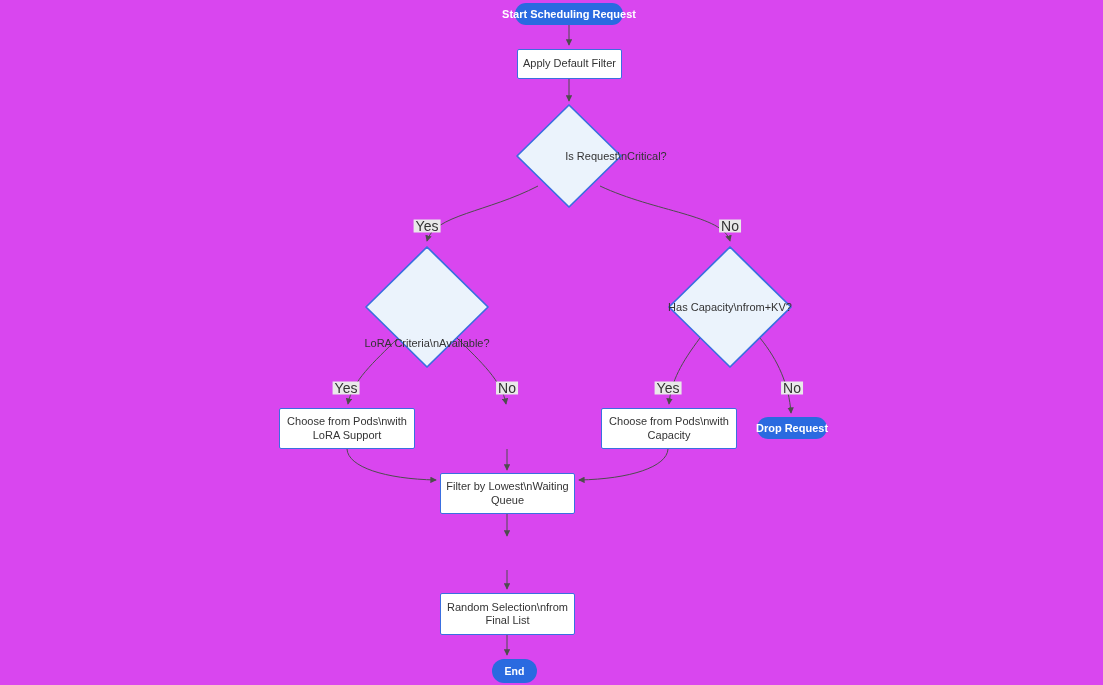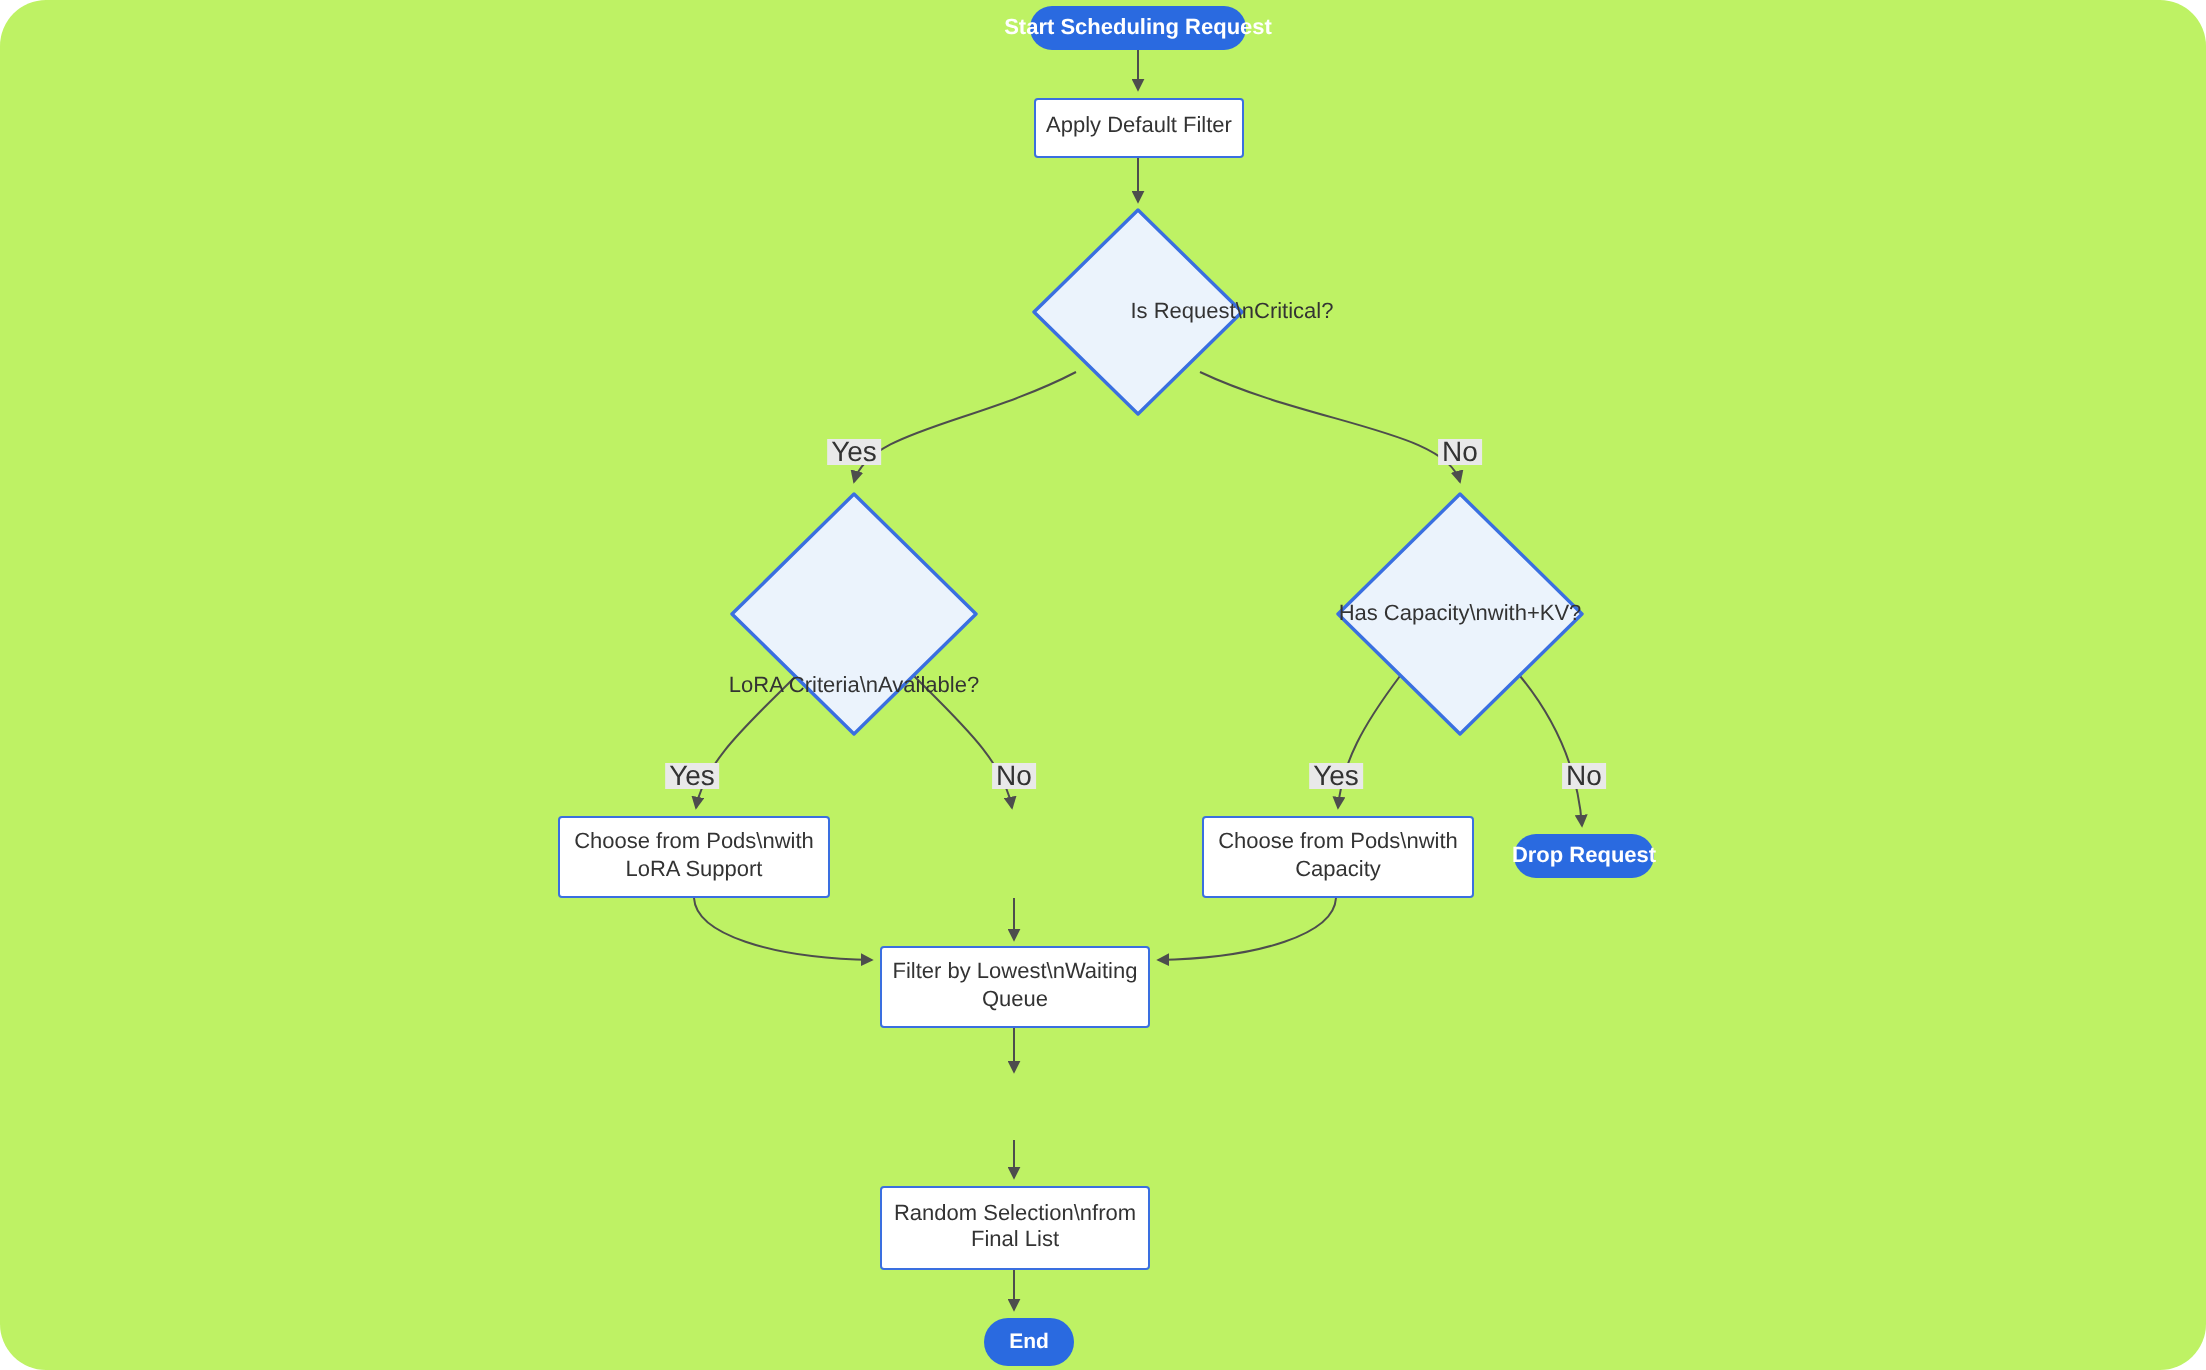--- a/index.html
+++ b/index.html
@@ -1,18 +1,18 @@
 <!DOCTYPE html>
 <html style="--accent-blue: #2a6ae0; --node-border: #3a6fe0; --node-fill: #ffffff; --diamond-fill: #ebf3fc; --edge-color: #4d4d4d; --edge-label-bg: #e9e9e9; --text-dark: #333333; --text-light: #ffffff;"><head>
 <meta charset="utf-8">
 <style>
   html,body { margin:0; padding:0; background:#ffffff; }
   .canvas {
-    position:relative; width:1103px; height:685px; background:#bef264;
-    font-family:"Liberation Sans", sans-serif; overflow:hidden;border-radius:23px;
+    position:relative; width:1103px; height:685px; background:#d946ef;
+    font-family:"Liberation Sans", sans-serif; overflow:hidden;
   }
   svg.edge-layer { position:absolute; left:0; top:0; width:1103px; height:685px; }
   .edge { stroke:var(--edge-color,#4d4d4d); stroke-width:1; fill:none; }
   .arrowhead { fill:var(--edge-color,#4d4d4d); }
   .diamond { fill:var(--diamond-fill,#ebf3fc); stroke:var(--node-border,#3a6fe0); stroke-width:1.7; stroke-linejoin:round; }
 
   .rect-node {
     position:absolute; box-sizing:border-box;
     background:var(--node-fill,#ffffff);
     border:1.4px solid var(--node-border,#3a6fe0);
@@ -74,21 +74,21 @@
   </div>
 
   <div class="rect-node" style="left:517px; top:49px; width:105px; height:30px;">
     <span>Apply Default Filter</span>
   </div>
 
   <div class="diamond-label" style="left:569px; top:156px;margin-left:47px;">Is Request\nCritical?</div>
 
   <div class="diamond-label" style="left:427px; top:307px;margin-top:36px;">LoRA Criteria\nAvailable?</div>
 
-  <div class="diamond-label" style="left:730px; top:307px;">Has Capacity\nwith+KV?</div>
+  <div class="diamond-label" style="left:730px; top:307px;">Has Capacity\nfrom+KV?</div>
 
   <div class="rect-node" style="left:279px; top:408px; width:136px; height:41px;">
     <span>Choose from Pods\nwith</span>
     <span>LoRA Support</span>
   </div>
 
 
   <div class="rect-node" style="left:601px; top:408px; width:136px; height:41px;">
     <span>Choose from Pods\nwith</span>
     <span>Capacity</span>

